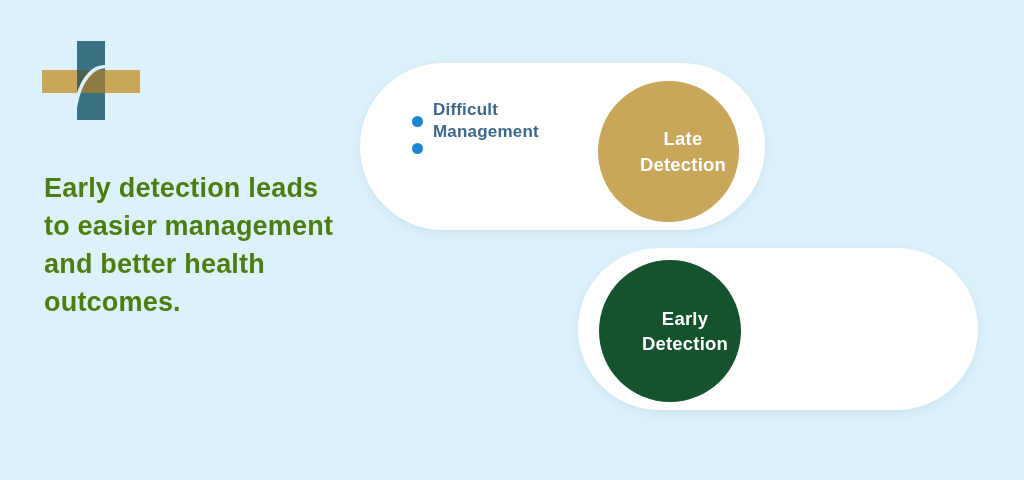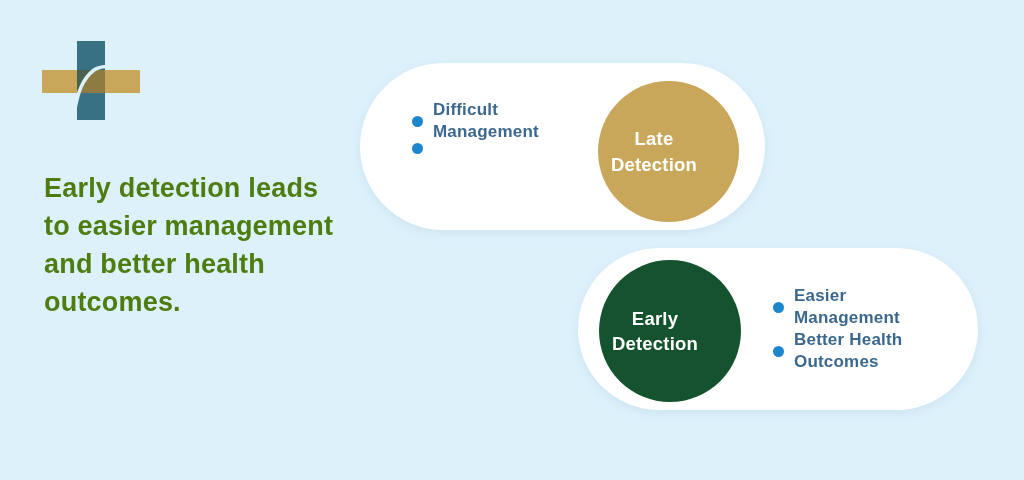--- a/index.html
+++ b/index.html
@@ -52,21 +52,21 @@
     left: 578px;
     top: 248px;
     width: 400px;
     height: 162px;
   }
   .circle {
     position: absolute;
     border-radius: 50%;
     display: flex;
     align-items: center;
-    justify-content: flex-start;
+    justify-content: flex-end;
     text-align: center;
   }
   .circle .circle-label {
     width: 112px;
     color: #ffffff;
     font-size: 18.5px;
     line-height: 25.5px;
     font-weight: 700;
     letter-spacing: 0.2px;
   }
@@ -146,25 +146,15 @@
     </div>
     <div class="circle gold">
       <div class="circle-label">Late Detection</div>
     </div>
   </div>
 
   <div class="pill early">
     <div class="circle blue">
       <div class="circle-label">Early Detection</div>
     </div>
-    <div class="bullets">
-      <div class="bullet-item">
-        <span class="bullet-dot"></span>
-        <span class="bullet-text">Easier Management</span>
-      </div>
-      <div class="bullet-item">
-        <span class="bullet-dot"></span>
-        <span class="bullet-text">Better Health Outcomes</span>
-      </div>
-    </div>
   </div>
 
 </div>
 
 </body></html>

